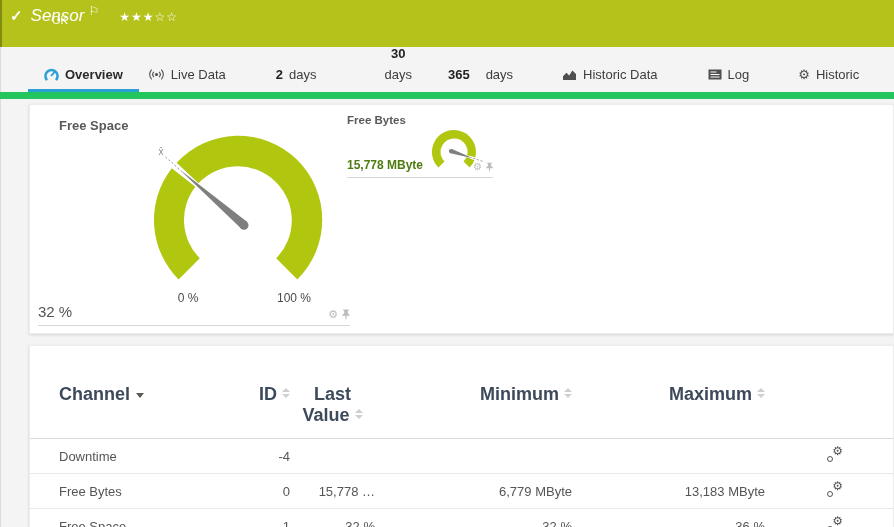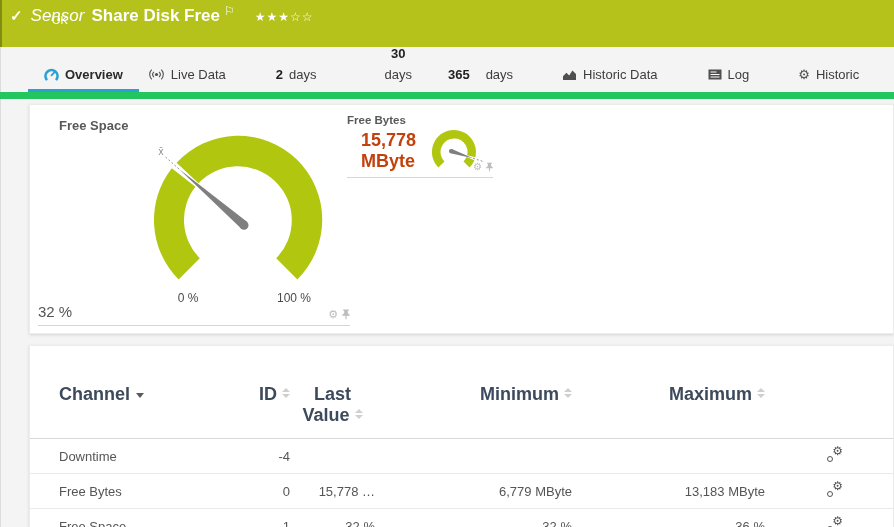--- a/index.html
+++ b/index.html
@@ -63,21 +63,21 @@
   .scale-label{position:absolute;top:186px;transform:translateX(-50%);font-size:12px;color:#4a4a4a;}
   .sl-min{left:158px;}
   .sl-max{left:264px;}
   .gfooter{
     position:absolute;display:flex;justify-content:space-between;align-items:flex-end;
     border-bottom:1px solid #d6d6d6;box-sizing:border-box;padding-bottom:5px;
   }
   .gf-big{left:8px;top:188px;width:312px;height:33px;}
   .gf-small{left:317px;top:46px;width:146px;height:27px;}
   .gf-value{font-size:15px;color:#555;}
-  .gf-value-small{font-size:18px;font-weight:700;color:#c2410c;margin-left:14px;}
+  .gf-value-small{font-size:12px;font-weight:700;color:#4d7c0f;}
   .gf-icons{display:flex;align-items:flex-end;gap:4px;color:#bdbdbd;cursor:pointer;}
   .gf-gear{font-size:11px;line-height:1;}
 
   
   table.channels{width:100%;border-collapse:collapse;table-layout:fixed;margin-top:34px;}
   table.channels th{
     font-size:18px;font-weight:700;color:#3d4a5c;padding:4px 0 12px 0;
     vertical-align:top;cursor:pointer;
   }
   table.channels thead tr{border-bottom:1px solid #d9d9d9;}
@@ -104,21 +104,20 @@
 </style>
 </head>
 <body>
 
 <div class="page-edge"></div>
 
 <div class="header">
   <div class="hline1">
     <span class="check">✓</span>
     <span class="stype">Sensor</span>
-    <span class="stitle">Share Disk Free</span>
     <span class="flag">⚐</span>
     <span class="stars"><span>★★★</span><span>☆☆</span></span>
   </div>
   <div class="hline2">OK</div>
 </div>
 
 <div class="tabbar">
   <div class="tab active">
     <svg width="15" height="14" viewBox="0 0 15 14">
       <path d="M12.6 11.2a6 6 0 1 0-10.2 0" fill="none" stroke="var(--accent-blue)" stroke-width="2.6" stroke-linecap="round"></path>

